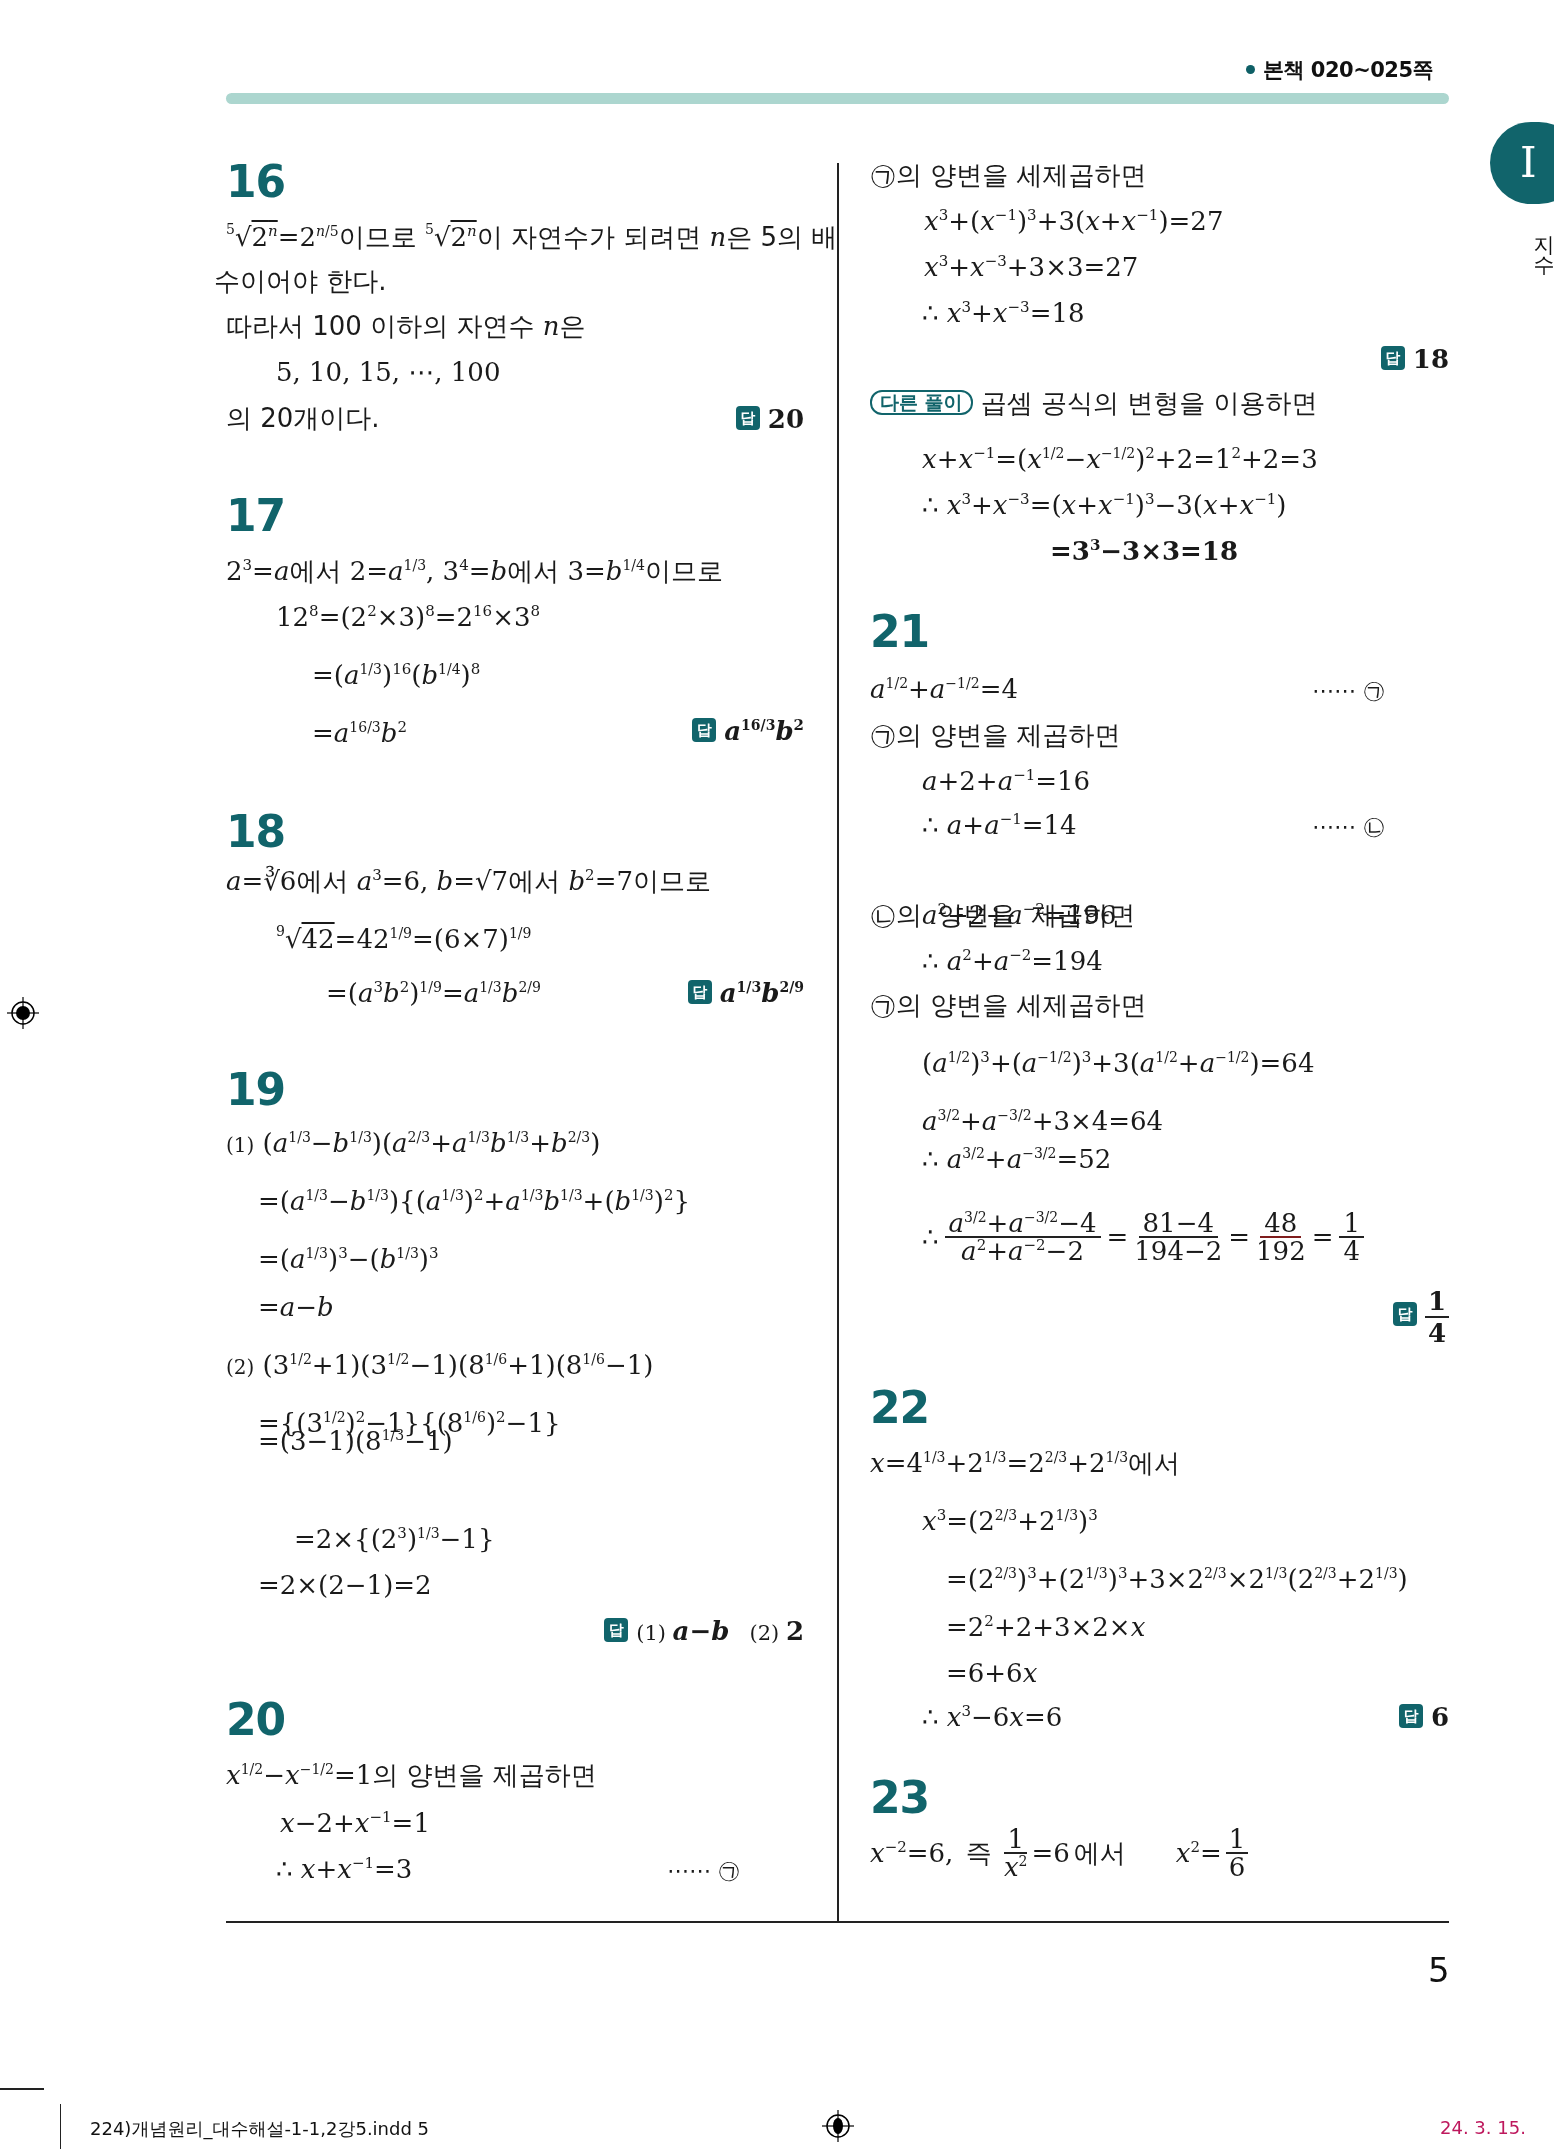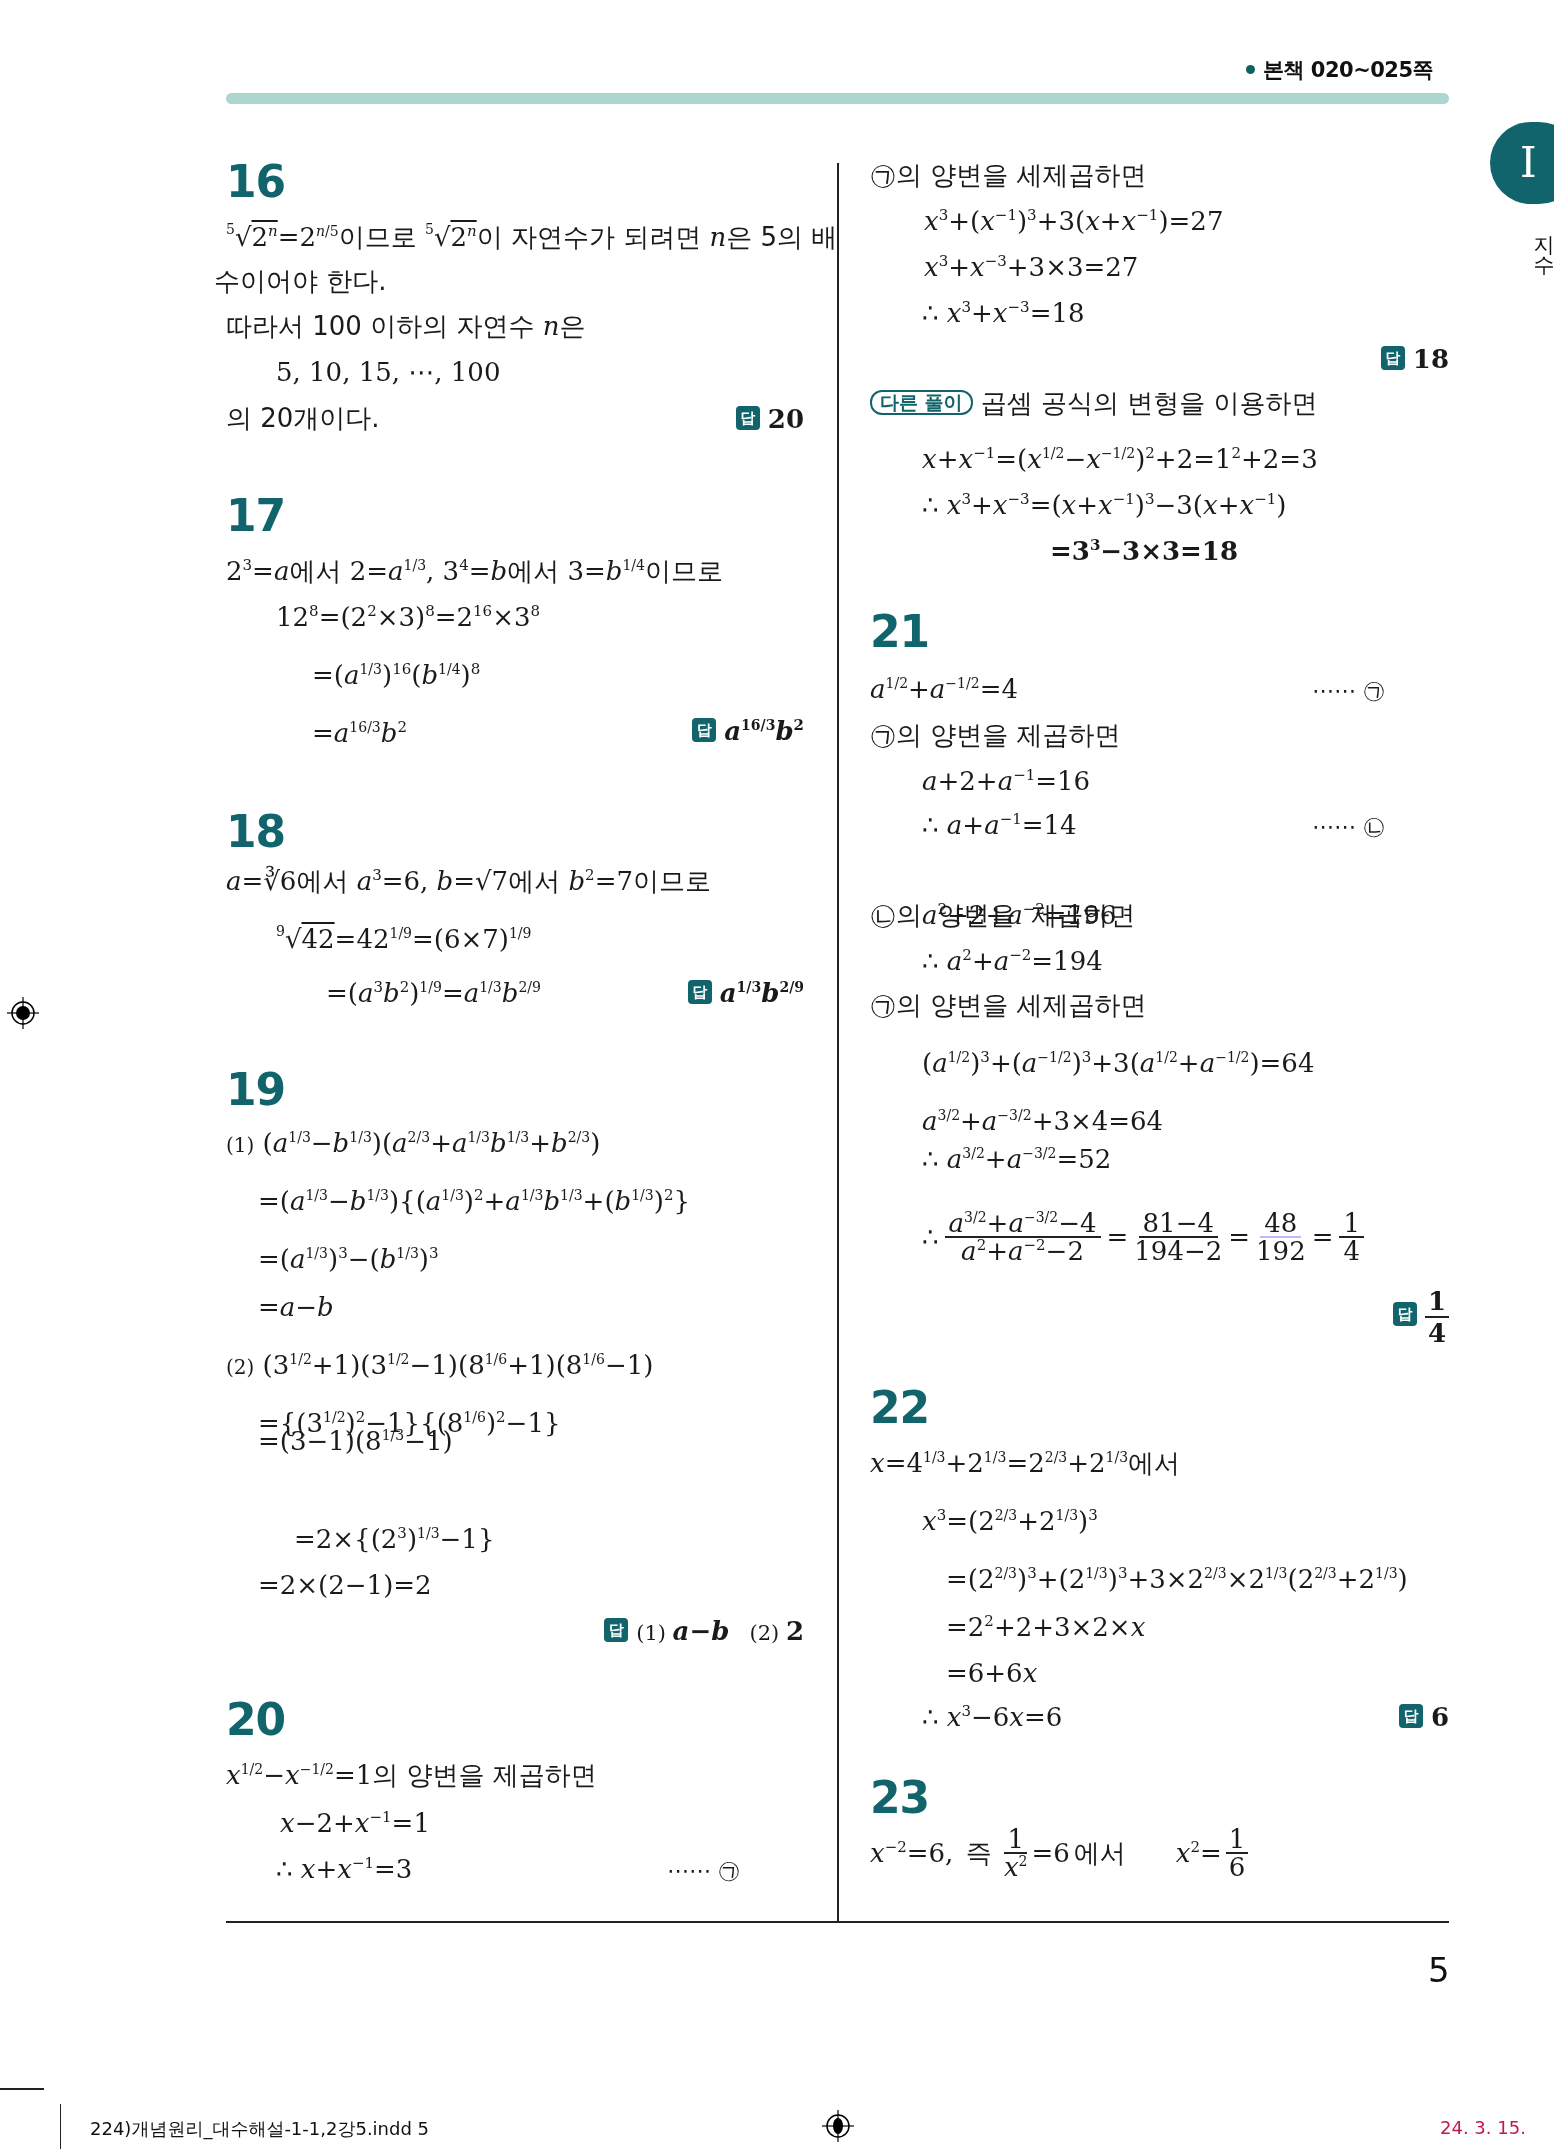--- a/index.html
+++ b/index.html
@@ -111,21 +111,21 @@
       <span style="border-bottom:2px solid #222;padding:0 4px;"><i>a</i><sup style="font-size:14px">3/2</sup>+<i>a</i><sup style="font-size:14px">−3/2</sup>−4</span>
       <span><i>a</i><sup style="font-size:15px">2</sup>+<i>a</i><sup style="font-size:15px">−2</sup>−2</span>
     </span>
   <span>=</span>
   <span style="display:inline-flex;flex-direction:column;align-items:center;">
       <span style="border-bottom:2px solid #222;padding:0 4px;">81−4</span>
       <span>194−2</span>
     </span>
   <span>=</span>
   <span style="display:inline-flex;flex-direction:column;align-items:center;">
-      <span style="border-bottom:2px solid #c4b5fd;padding:0 4px;">48</span>
+      <span style="border-bottom:2px solid #7f1d1d;padding:0 4px;">48</span>
       <span>192</span>
     </span>
   <span>=</span>
   <span style="display:inline-flex;flex-direction:column;align-items:center;">
       <span style="border-bottom:2px solid #222;padding:0 4px;">1</span>
       <span>4</span>
     </span>
 </div>
 <div class="abs ans" style="right:105px;top:1286px;display:flex;align-items:center;">
     <span class="ans-badge">답</span>

